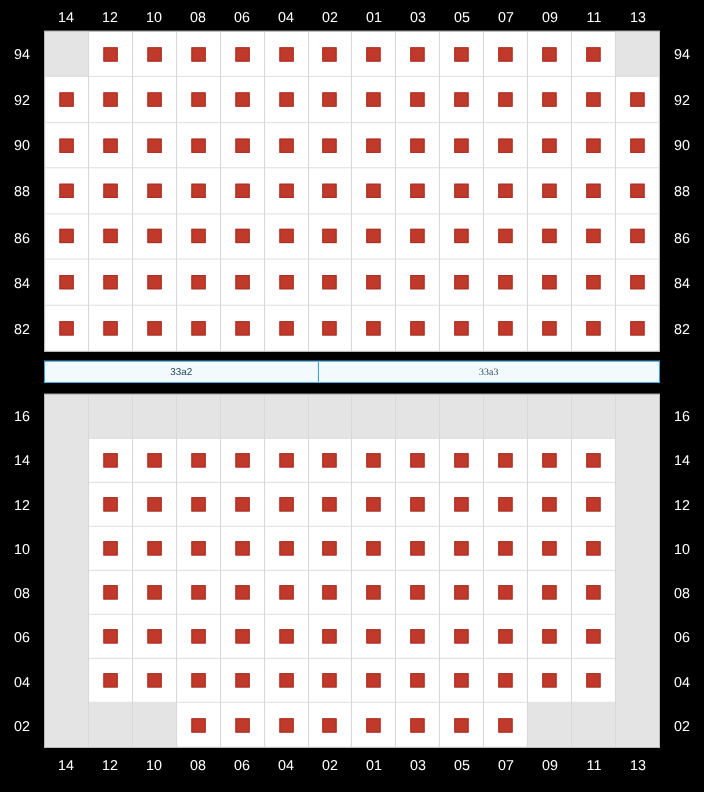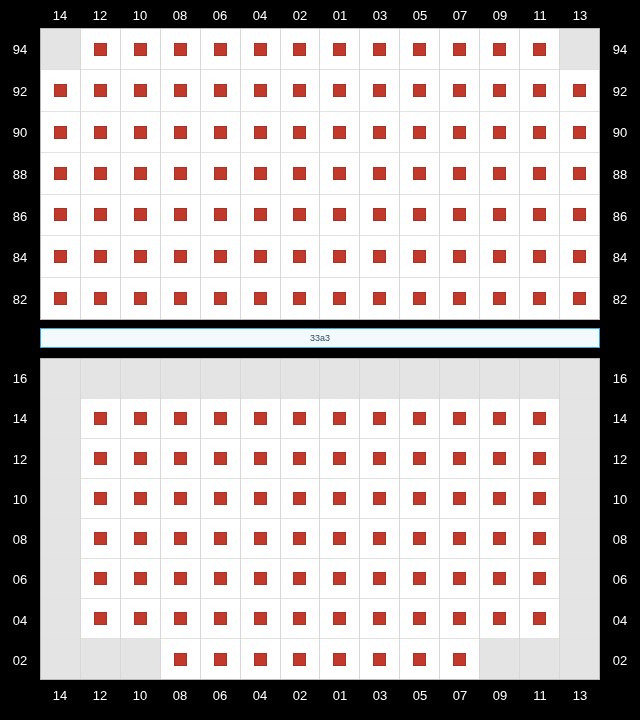--- a/index.html
+++ b/index.html
@@ -116,21 +116,21 @@
   #section-bar .sect {
     position: relative;
     border-right: 1px solid #3aa7e0;
     box-sizing: border-box;
     font-size: 9px;
     color: #2b4a5e;
     text-align: center;
     line-height: 18px;
     background: #f2fafe;
   }
-  #section-bar .sect:last-child { border-right: none; }
+  #section-bar .sect:last-child { border-right: none; font-family: Liberation Serif, serif; }
 </style>
 </head>
 <body>
 
 <div class="stage">
 
   <div class="col-labels" id="col-labels-top">
       <div class="cl">14</div>
       <div class="cl">12</div>
       <div class="cl">10</div>
@@ -483,20 +483,21 @@
             <div class="seat"></div>
           </div>
           <div class="cell" style="top: 248.571px; height: 41.4286px;">
             <div class="seat"></div>
           </div>
         </div>
       </div>
   </div>
 
   <div id="section-bar">
+      <div class="sect" style="flex: 4 1 0px;">33a2</div>
       <div class="sect" style="flex: 5 1 0px;">33a3</div>
     </div>
 
   <div class="row-labels left" id="row-labels-lower-left" style="left:0;top:358px;height:322px;">
       <div class="rl" style="top: 20.125px;">16</div>
       <div class="rl" style="top: 60.375px;">14</div>
       <div class="rl" style="top: 100.625px;">12</div>
       <div class="rl" style="top: 140.875px;">10</div>
       <div class="rl" style="top: 181.125px;">08</div>
       <div class="rl" style="top: 221.375px;">06</div>

